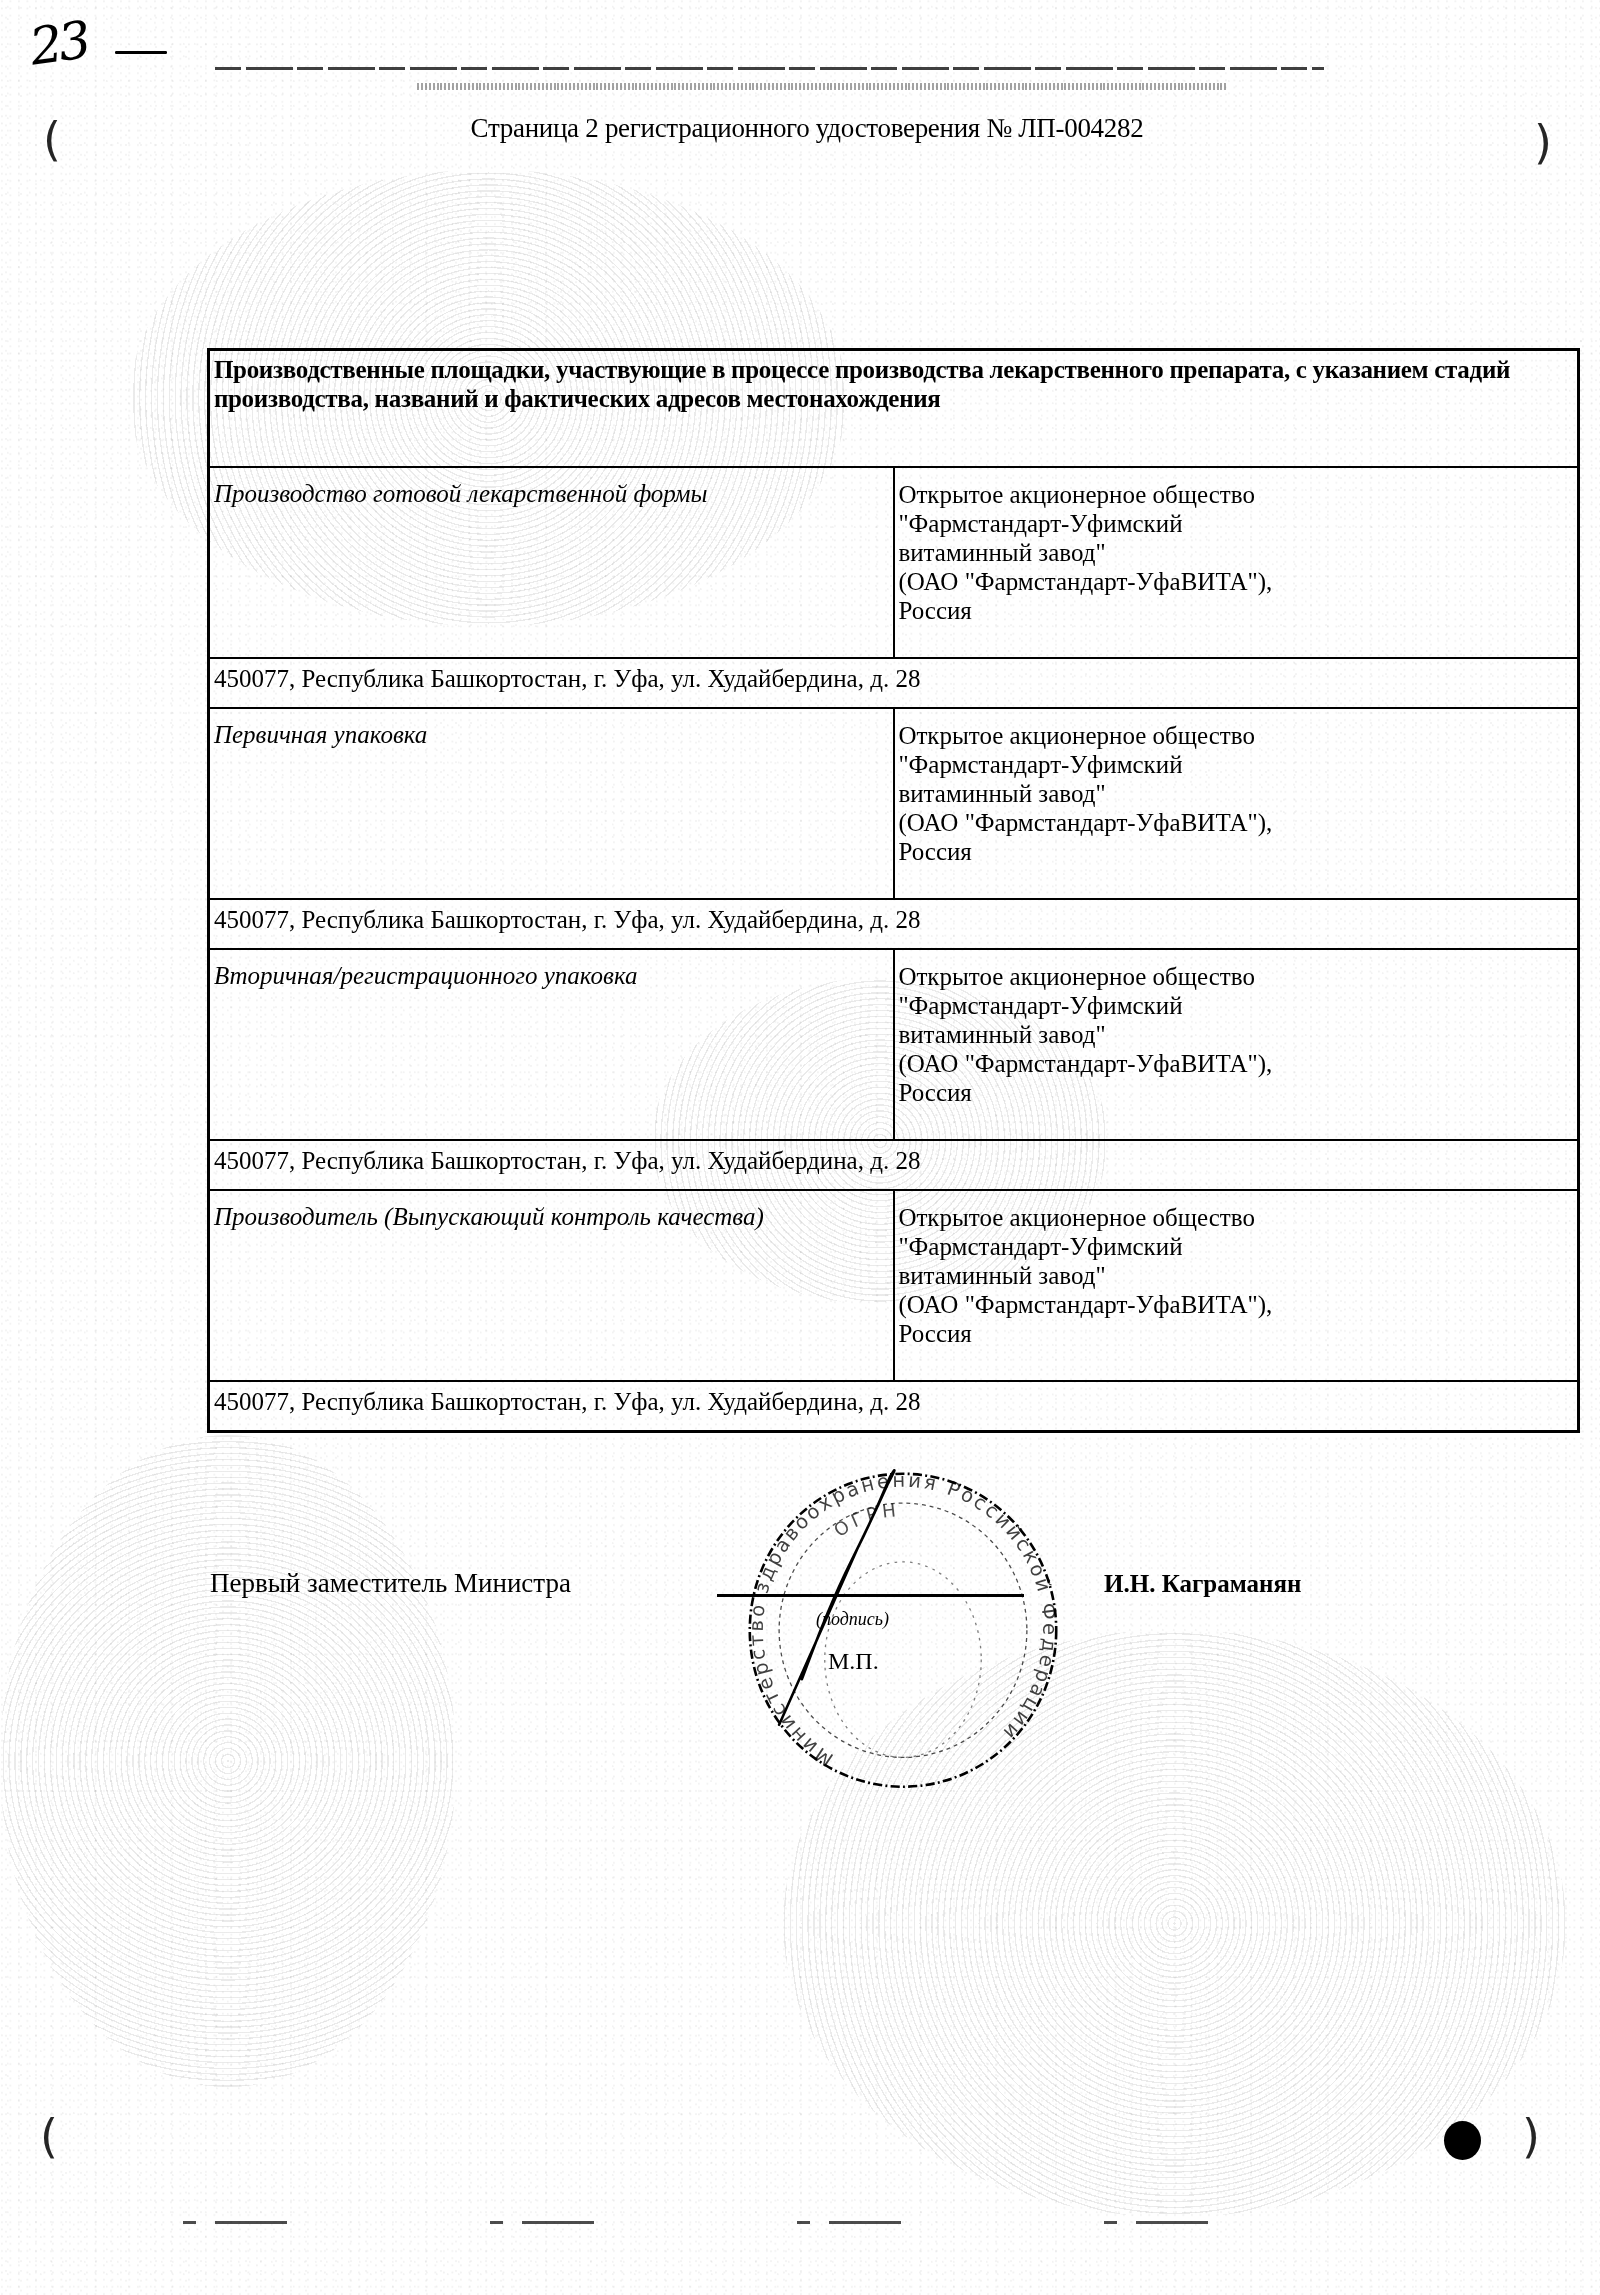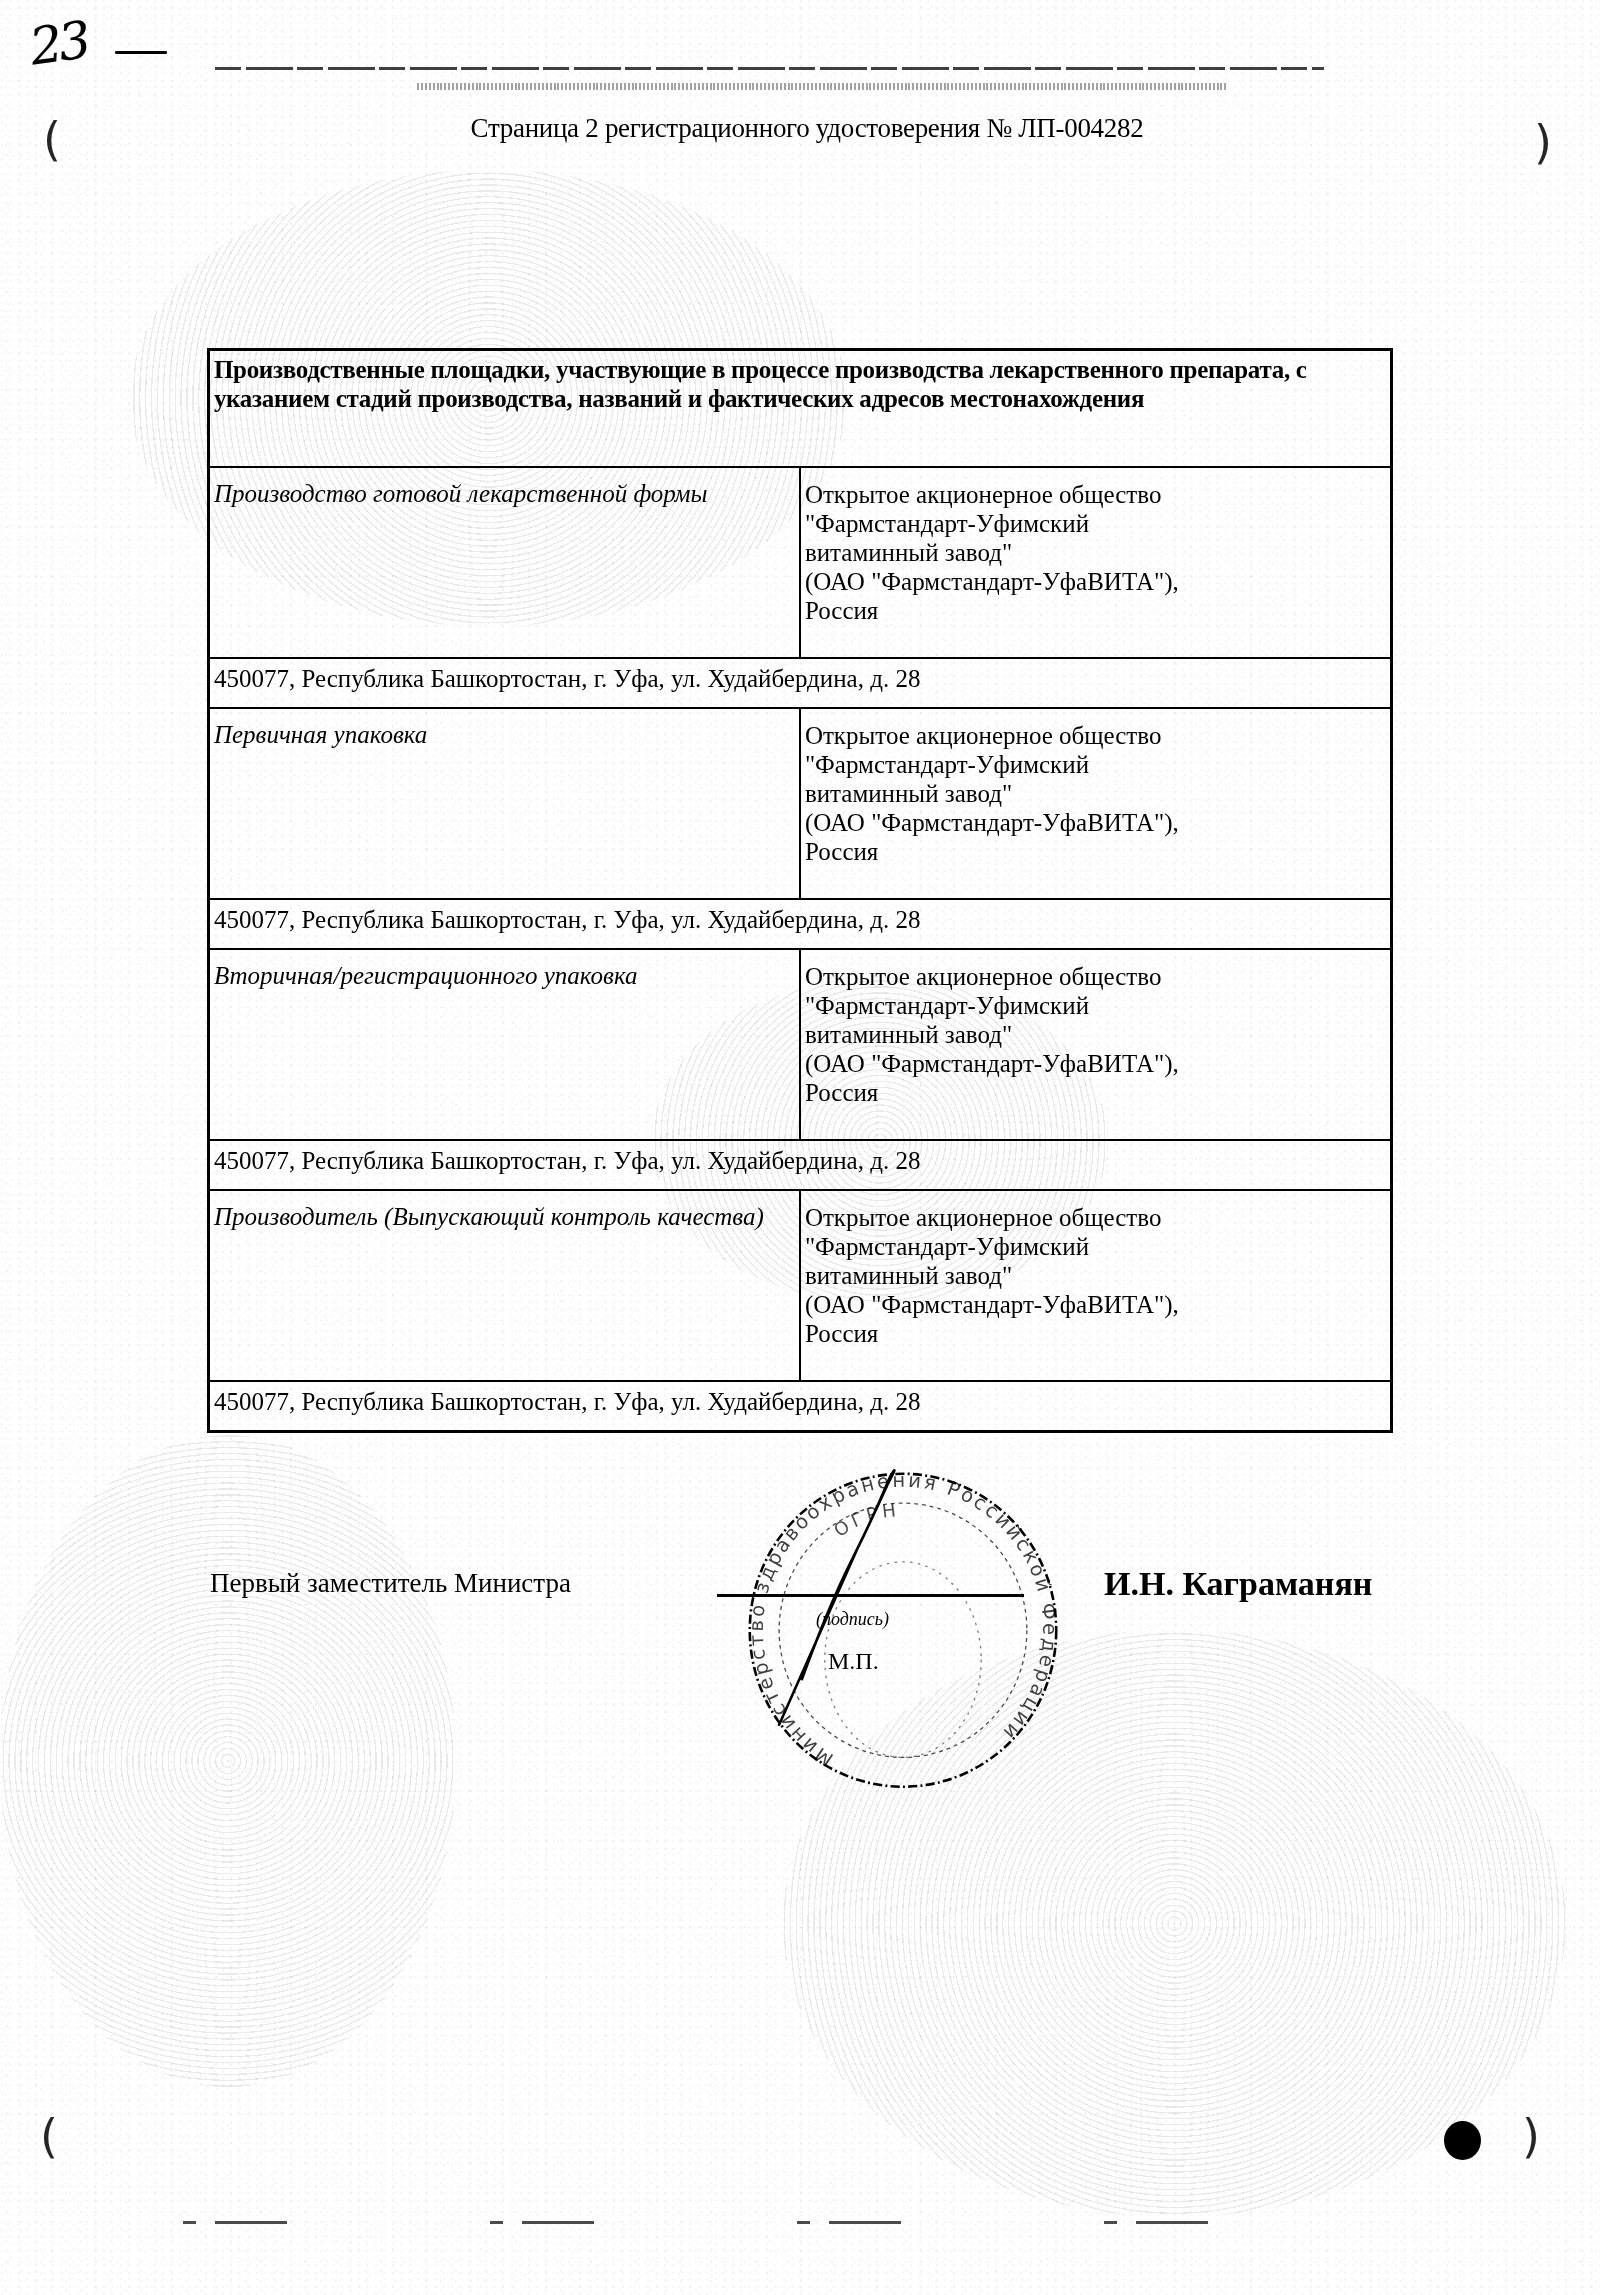--- a/index.html
+++ b/index.html
@@ -84,21 +84,21 @@
       top: 110px;
       text-align: center;
       font-size: 27px;
       line-height: 37px;
       letter-spacing: -0.3px;
     }
     .sites-table {
       position: absolute;
       left: 207px;
       top: 348px;
-      width: 1186px;
+      width: 1373px;
       border-collapse: collapse;
       border: 3.3px solid #000;
       font-size: 25px;
       line-height: 29px;
       table-layout: fixed;
       background: transparent;
     }
     .sites-table td {
       border: 2.6px solid #000;
       vertical-align: top;
@@ -132,21 +132,21 @@
       top: 1565px;
       font-size: 27px;
       font-weight: normal;
       line-height: 37px;
       white-space: nowrap;
     }
     .signature-name {
       position: absolute;
       left: 1104px;
       top: 1565px;
-      font-size: 34px;
+      font-size: 25px;
       font-weight: bold;
       line-height: 37px;
       white-space: nowrap;
     }
     .signature-line {
       position: absolute;
       left: 717px;
       top: 1594px;
       width: 307px;
       height: 3.3px;

